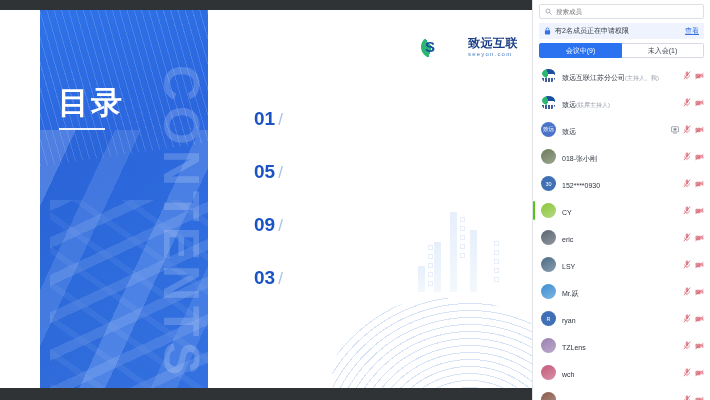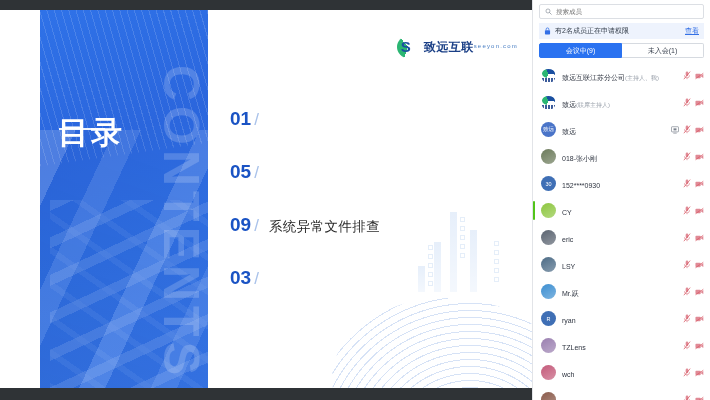--- a/index.html
+++ b/index.html
@@ -56,46 +56,46 @@
   }
   .blue-panel .vword {
     position: absolute; right: 2px; bottom: 8px;
     font-size: 50px; font-weight: 700; letter-spacing: 5px;
     color: rgba(255,255,255,.18);
     writing-mode: vertical-rl;
     line-height: 1; user-select: none;
   }
   .blue-panel .title {
     position: absolute; left: 18px; top: 72px;
-    font-size: 31px; font-weight: 700; color: #fff; letter-spacing: 2px; margin-top: 30px;
+    font-size: 31px; font-weight: 700; color: #fff; letter-spacing: 2px;
   }
   .blue-panel .rule {
     position: absolute; left: 19px; top: 118px; width: 46px; height: 2px;
     background: rgba(255,255,255,.92);
   }
 
   
   .slide-body { position: absolute; left: 208px; top: 0; right: 0; bottom: 0; background: #fff; overflow: hidden; }
 
   .logo { position: absolute; right: 14px; top: 26px; display: flex; align-items: center; gap: 5px; }
   .logo .mark { width: 22px; height: 22px; position: relative; }
   .logo .mark .leaf {
     position: absolute; inset: 0; border-radius: 50%;
     background: conic-gradient(from 200deg, #2bb673 0deg 120deg, transparent 120deg 360deg);
   }
   .logo .mark .sw {
     position: absolute; left: 4px; top: 3px; width: 14px; height: 16px;
     color: #1a4fa0; font-size: 15px; font-weight: 700; line-height: 16px;
   }
-  .logo .txt { display: flex; flex-direction: row; line-height: 1; }
+  .logo .txt { display: flex; flex-direction: column; line-height: 1; margin-left: 20px; }
   .logo .cn { font-size: 12px; font-weight: 700; color: #1a3f86; letter-spacing: .5px; }
   .logo .en { font-size: 6px; color: #4a7fc4; letter-spacing: 1.2px; margin-top: 2px; }
 
   .toc { position: absolute; left: 22px; top: 98px; width: 300px; }
-  .toc-row { display: flex; align-items: baseline; margin-bottom: 31px; }
+  .toc-row { display: flex; align-items: baseline; margin-bottom: 31px; margin-left: 24px; }
   .toc-num { font-size: 19px; font-weight: 700; color: #1a53c4; letter-spacing: 0; }
   .toc-slash { font-size: 17px; font-weight: 300; color: #a9c2ea; margin: 0 10px 0 3px; }
   .toc-label { font-size: 13.5px; color: #2b2b2b; letter-spacing: .4px; }
 
   .deco-bars { position: absolute; right: 22px; bottom: 96px; width: 96px; height: 86px; opacity: .5; }
   .deco-bars i { position: absolute; bottom: 0; background: linear-gradient(180deg,#cfe0f7,#eaf2fd); display: block; }
   .deco-dots { position: absolute; width: 7px; }
   .deco-dots b { display: block; width: 5px; height: 5px; border: 1px solid #cddff5; margin-bottom: 4px; }
   .deco-wave {
     position: absolute; right: -30px; bottom: -70px; width: 230px; height: 160px;
@@ -202,21 +202,20 @@
             <span class="toc-num">01</span>
             <span class="toc-slash">/</span>
           </div>
           <div class="toc-row">
             <span class="toc-num">05</span>
             <span class="toc-slash">/</span>
           </div>
           <div class="toc-row">
             <span class="toc-num">09</span>
             <span class="toc-slash">/</span>
-            <span class="toc-label">系统异常文件排查</span>
           </div>
           <div class="toc-row">
             <span class="toc-num">03</span>
             <span class="toc-slash">/</span>
           </div>
         </div>
 
         <div class="deco-bars">
           <i style="left:4px;width:7px;height:26px;"></i>
           <i style="left:20px;width:7px;height:50px;"></i>

